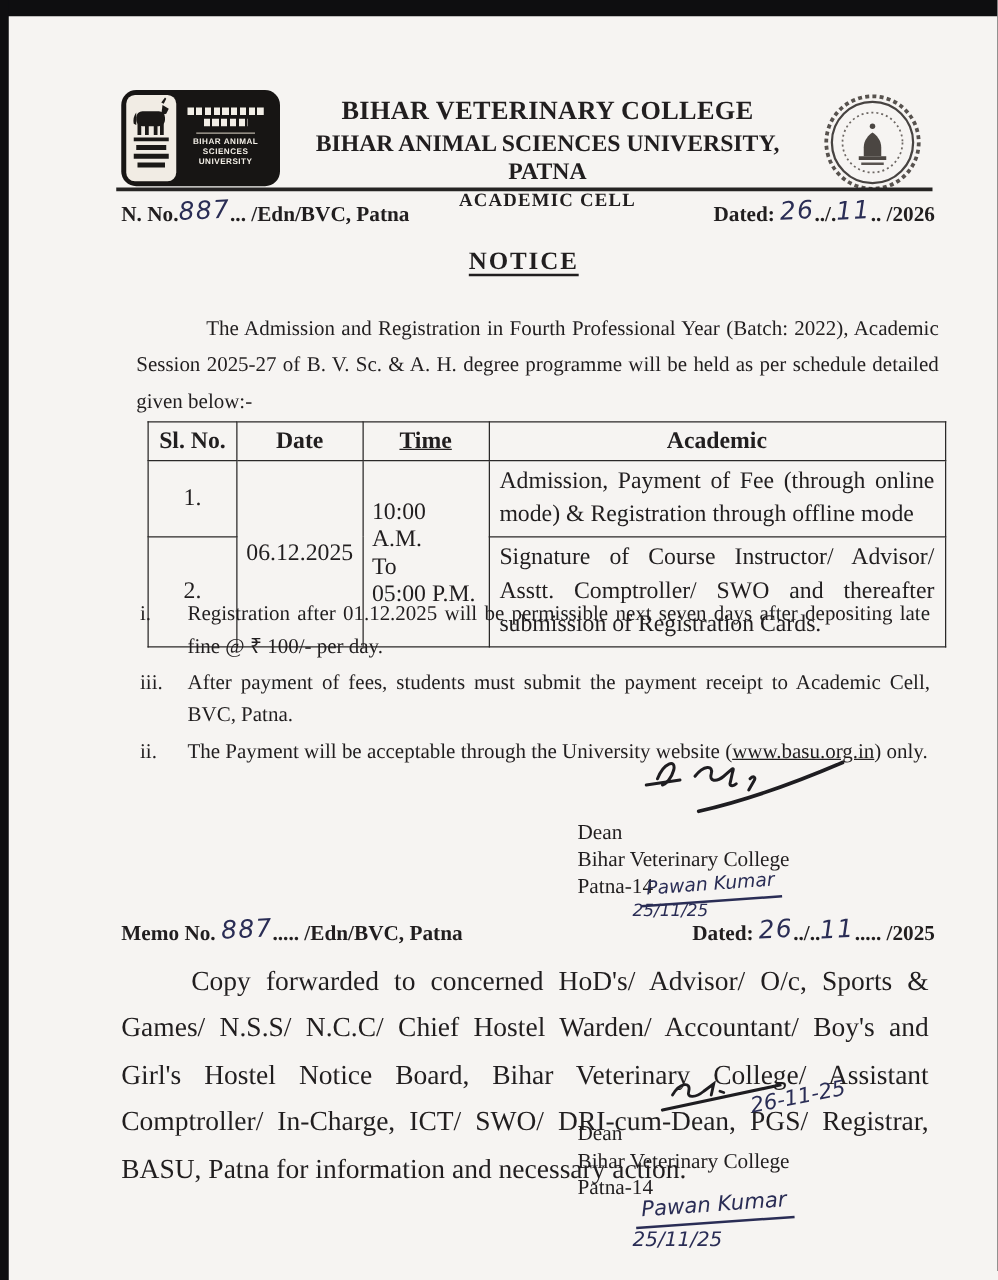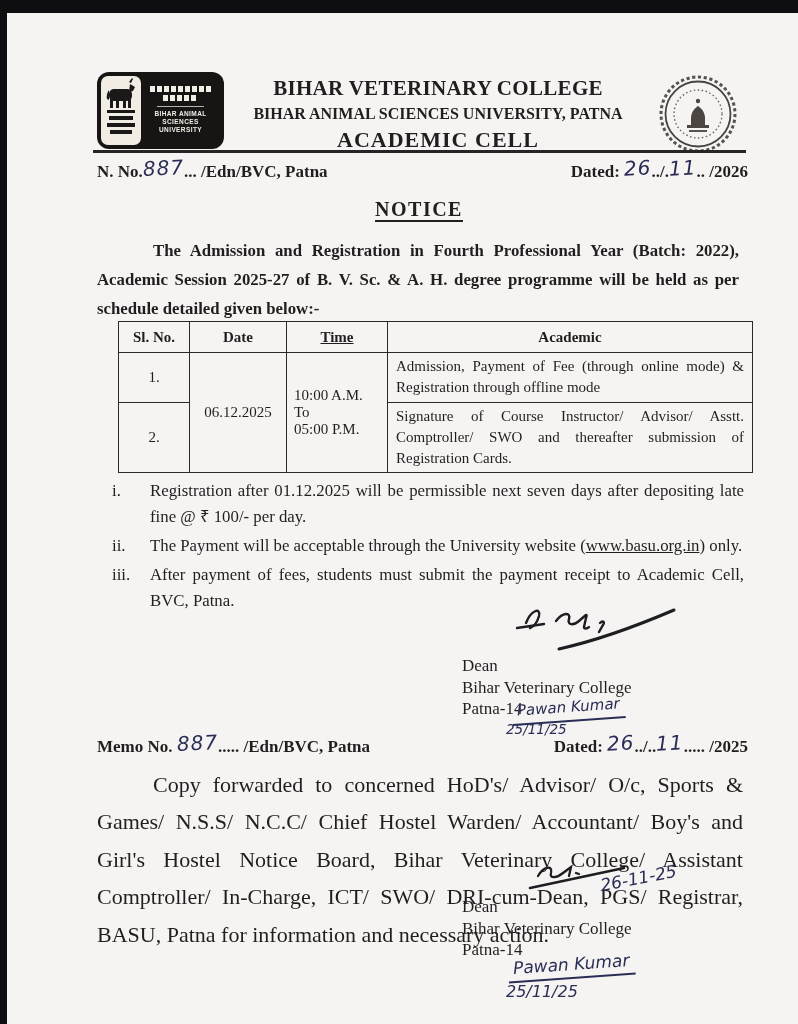--- a/index.html
+++ b/index.html
@@ -15,43 +15,43 @@
   .logo-textside { flex:1; padding-top:7px; }
   .fakeline { height:6px; margin:3px 9px 0 9px;
               background:repeating-linear-gradient(90deg,#f2eee6 0 5px, rgba(0,0,0,0) 5px 7px); }
   .fakeline.short { margin:3px 22px 0 22px; }
   .logo-div { height:1px; background:#b9b2a6; margin:5px 16px 3px 16px; }
   .logo-eng { color:#f2eee6; font-family:"Liberation Sans", sans-serif; font-size:6.5px;
               font-weight:bold; text-align:center; letter-spacing:0.4px; line-height:8px; }
 
   .head-center { position:absolute; left:228px; top:76px; width:420px; text-align:center; }
   .college   { font-size:21px; font-weight:bold; letter-spacing:0.3px; }
-  .univline  { font-size:16px; font-weight:bold; margin-top:4px;font-family:Liberation Serif, serif; }
-  .cellline  { font-size:22px; font-weight:bold; margin-top:4px; letter-spacing:1px; }
+  .univline  { font-size:19px; font-weight:bold; margin-top:4px;font-family:Liberation Serif, serif; }
+  .cellline  { font-size:15px; font-weight:bold; margin-top:4px; letter-spacing:1px; }
 
   .logo-right { position:absolute; left:658px; top:74px; width:80px; height:80px; }
 
   .rule { position:absolute; left:93px; top:150px; width:653px; height:3px; background:#26242 4; background:#262424; }
 
   
   .refrow { position:absolute; left:97px; top:158px; width:651px;
             display:flex; justify-content:space-between; font-weight:bold; font-size:17px; }
   .hw { font-family:"DejaVu Sans", sans-serif; font-style:italic; font-weight:normal; color:#2a2d55; }
   .hw-num { display:inline-block; font-size:20px; letter-spacing:1px; transform:rotate(-3deg) translateY(-2px); }
 
   
   .notice { position:absolute; left:20px; top:198px; width:798px; text-align:center; margin:0;
             font-size:20px; font-weight:bold; letter-spacing:1.5px;
             text-decoration:underline; text-underline-offset:4px; text-decoration-thickness:2px; }
 
-  .intro { position:absolute; left:97px; top:237px; width:642px; margin:0;
-           font-size:16.8px; line-height:1.72; text-align:justify; text-indent:56px;font-weight:bold; }
-
-  
-  .sched { position:absolute; left:118px; top:321px; border-collapse:collapse; font-size:15px; }
+  .intro { position:absolute; left:97px; top:237px; width:642px; margin:12px;
+           font-size:16.8px; line-height:1.72; text-align:justify; text-indent:56px; }
+
+  
+  .sched { position:absolute; left:118px; top:337px; border-collapse:collapse; font-size:19px; }
   .sched th, .sched td { border:1.8px solid #2b2929; padding:2px 7px; }
   .sched th { font-weight:bold; text-align:center; height:26px; }
   .sched td.c { text-align:center; vertical-align:middle; }
   .sched td.prog { width:348px; text-align:justify; line-height:1.42; padding:3px 8px; }
   .col-sl { width:56px; } .col-date { width:82px; } .col-time { width:86px;text-decoration:underline; }
   .tline { display:block; text-align:left; }
 
   
   .notes { position:absolute; left:112px; top:478px; width:632px; }
   .note { display:flex; font-size:16.8px; line-height:1.55; margin-bottom:3px; }
@@ -177,26 +177,26 @@
       </tr>
     </tbody>
   </table>
 
   <div class="notes">
     <div class="note">
       <span class="marker">i.</span>
       <span class="ntext">Registration after 01.12.2025 will be permissible next seven days after depositing late fine @ ₹ 100/- per day.</span>
     </div>
     <div class="note">
+      <span class="marker">iii.</span>
+      <span class="ntext">After payment of fees, students must submit the payment receipt to Academic Cell, BVC, Patna.</span>
+    </div>
+    <div class="note">
       <span class="marker">ii.</span>
       <span class="ntext"><span>The Payment will be acceptable through the University website (</span><span class="ulink">www.basu.org.in</span><span>) only.</span></span>
-    </div>
-    <div class="note">
-      <span class="marker">iii.</span>
-      <span class="ntext">After payment of fees, students must submit the payment receipt to Academic Cell, BVC, Patna.</span>
     </div>
   </div>
 
   <div class="sigblock sig1">
     <svg class="sigsvg1" width="180" height="55" viewBox="0 0 180 55">
       <g fill="none" stroke="#1e1d21" stroke-width="2.4" stroke-linecap="round">
         <path d="M22,25 c5,-13 15,-16 13,-7 c-2,7 -6,11 -9,12"></path>
         <path d="M13,30 l27,-4"></path>
         <path d="M52,23 c7,-9 15,-9 13,-2 c-2,6 4,7 10,2 c6,-5 9,-9 7,-3 l-2,9 c0,2 3,2 5,0"></path>
         <path d="M96,25 c3,-3 5,-1 3,2 l-4,7"></path>

